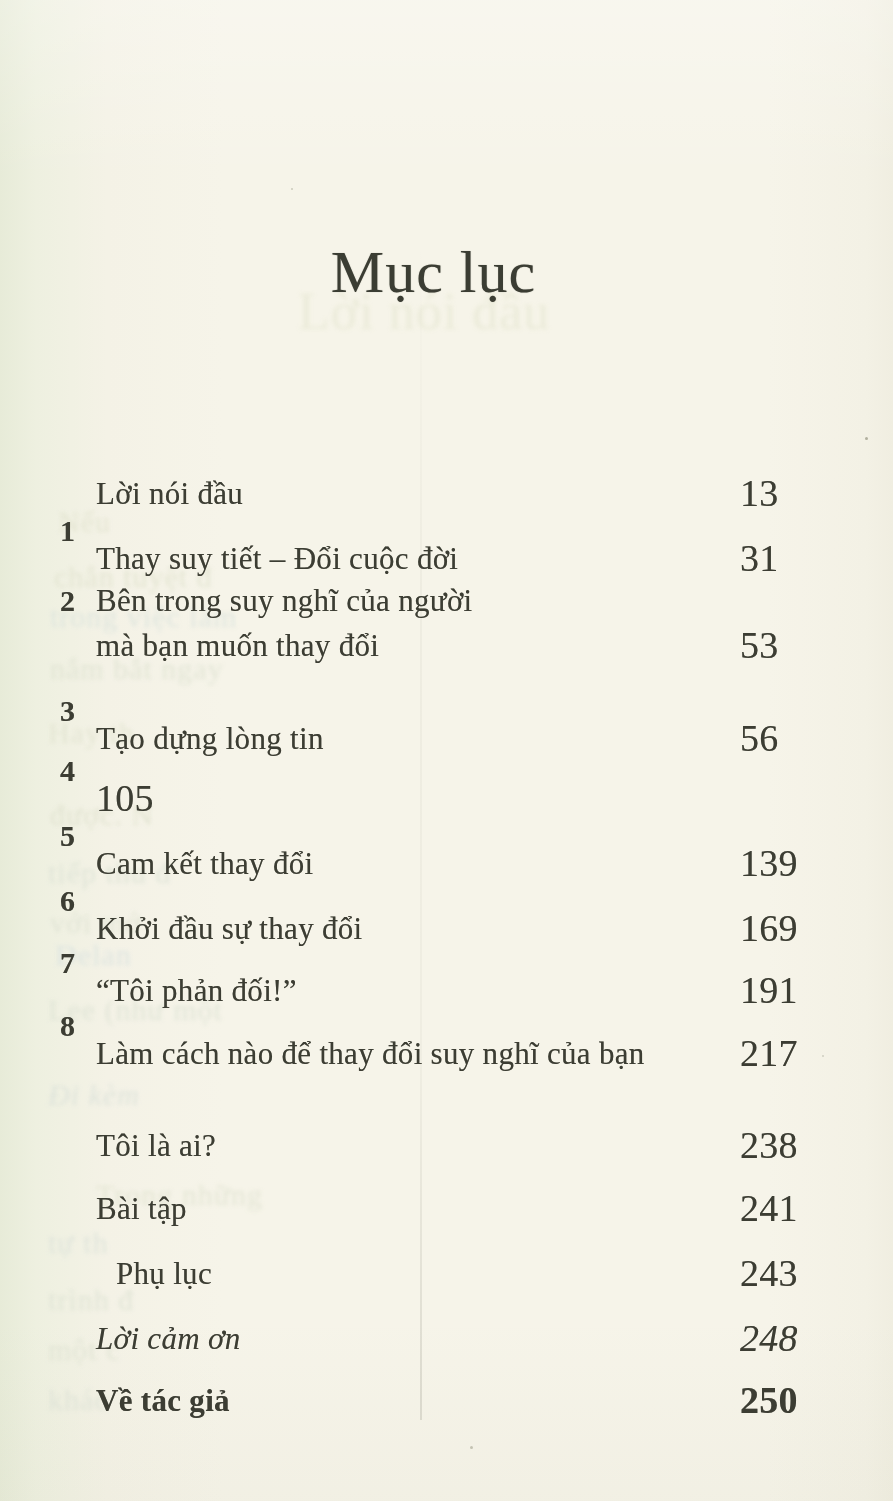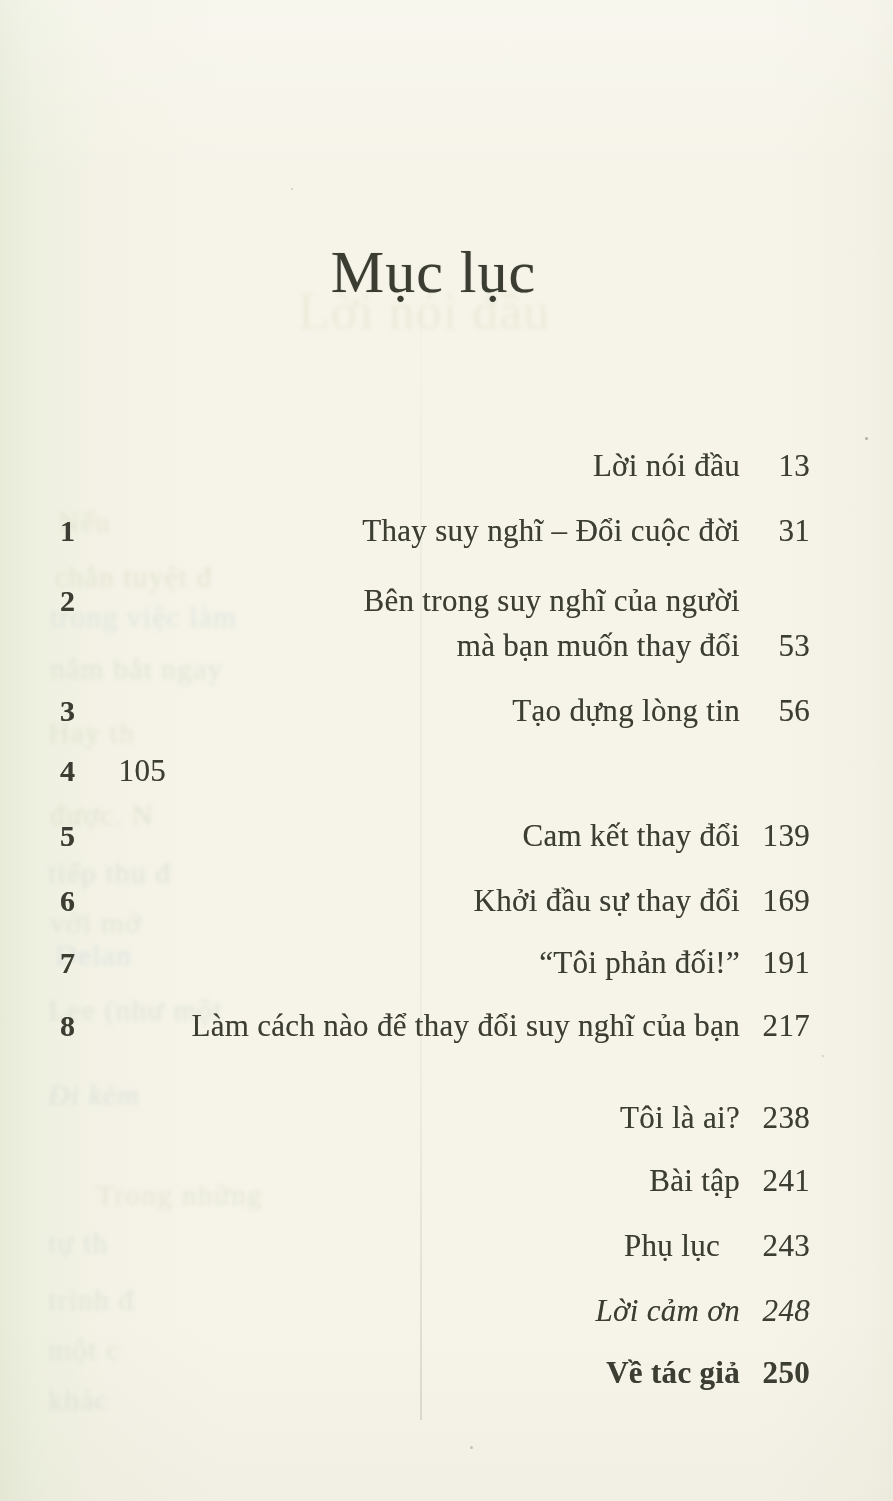--- a/index.html
+++ b/index.html
@@ -58,26 +58,26 @@
     text-shadow:0 0 0.6px rgba(60,61,51,0.5);
   }
   .toc-row .num {
     width:36px;
     align-self:flex-start;
     font-weight:bold;
     font-size:30px;
     line-height:45px;
   }
   .toc-row .titles { flex:1 1 auto; display:flex; flex-direction:column; }
-  .toc-row .titles span { line-height:45px; display:block;text-align:right; }
+  .toc-row .titles span { line-height:45px; display:block; }
   .toc-row .pg {
-    text-align:right;
     min-width:70px;
     line-height:45px;
-    font-size:31px;
+    font-size:38px;
+    margin-top:28px;
   }
 </style>
 </head>
 <body>
 
 <div class="page">
 
   <div class="ghost-layer">
       <span class="ghost" style="left: 298px; top: 282px; font-size: 52px; color: rgb(234, 234, 216);">Lời nói đầu</span>
       <span class="ghost" style="left: 58px; top: 505px; font-size: 30px; color: rgb(227, 228, 208);">Nếu</span>
@@ -110,21 +110,21 @@
         <div class="toc-row" style="top: 443px;">
     <span class="num"></span>
     <span class="titles">
             <span>Lời nói đầu</span>
           </span>
     <span class="pg">13</span>
   </div>
         <div class="toc-row" style="top: 508px;">
     <span class="num">1</span>
     <span class="titles">
-            <span>Thay suy nghĩ – Đổi cuộc đời</span>
+            <span>Thay suy tiết – Đổi cuộc đời</span>
           </span>
     <span class="pg">31</span>
   </div>
         <div class="toc-row" style="top: 578px;">
     <span class="num">2</span>
     <span class="titles">
             <span>Bên trong suy nghĩ của người</span>
             <span>mà bạn muốn thay đổi</span>
           </span>
     <span class="pg">53</span>

